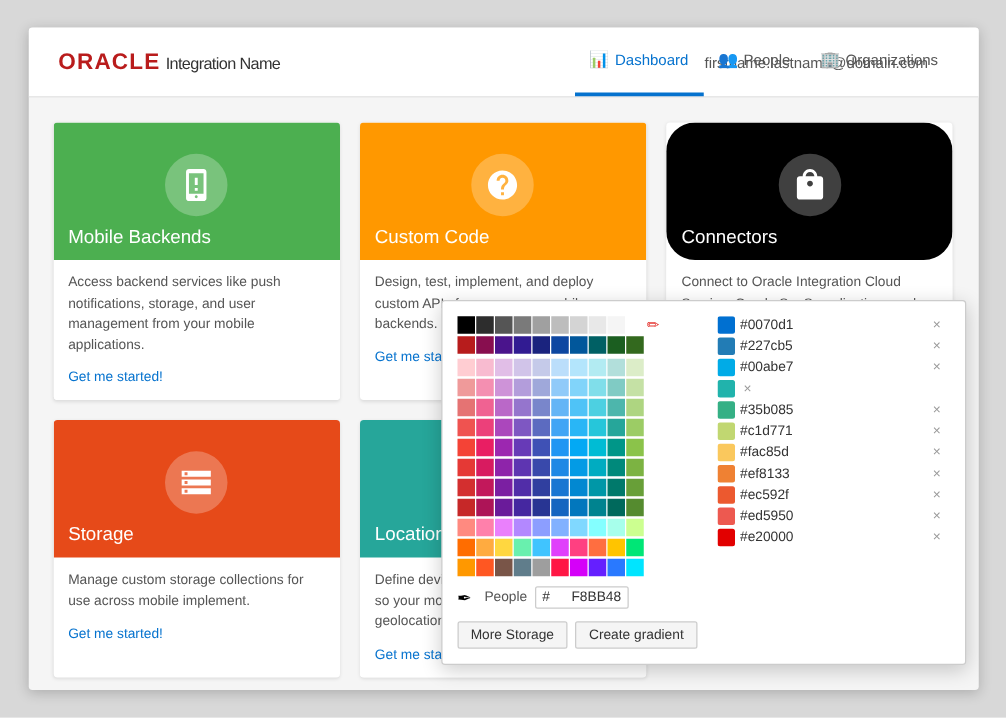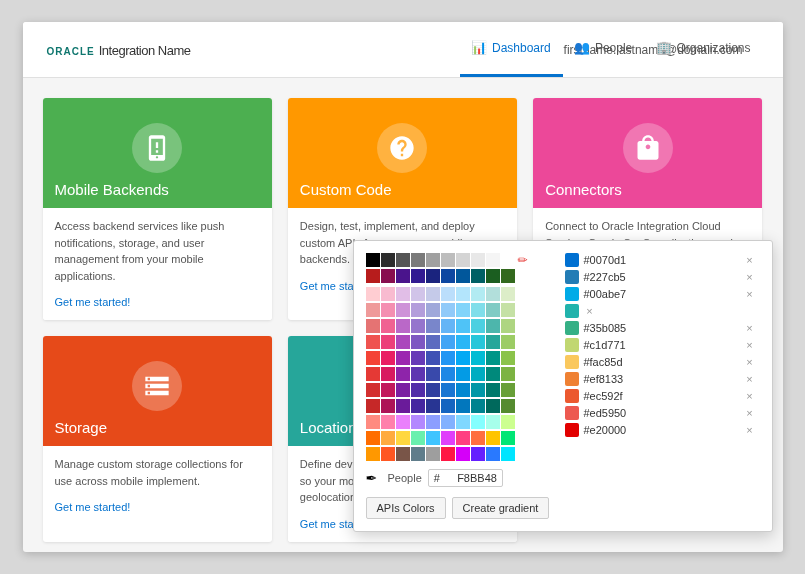--- a/index.html
+++ b/index.html
@@ -134,21 +134,21 @@
     }
     .card-link {
       font-size: 11px;
       color: #0572ce;
       text-decoration: none;
       cursor: pointer;
     }
 
     .bg-green { background: #4caf50; }
     .bg-orange { background: #ff9800; }
-    .bg-purple { background: #ec4899; }
+    .bg-purple { background: #000000; border-radius: 23px; }
     .bg-red-orange { background: #e64a19; }
     .bg-teal { background: #26a69a; }
 
     
     .color-picker-popup {
       position: absolute;
       bottom: 20px;
       right: 10px;
       background: #fff;
       border: 1px solid #ccc;
@@ -292,21 +292,21 @@
       font-size: 12px;
     }
   </style>
 </head>
 <body>
 
 <div class="app-window">
 
   <div class="header">
     <div class="oracle-logo">
-      <span style="color:#0f766e;font-weight:bold;font-size:10px;letter-spacing:1px;">ORACLE</span><span>Integration Name</span>
+      <span style="color:#b91c1c;font-weight:bold;font-size:18px;letter-spacing:1px;">ORACLE</span><span>Integration Name</span>
     </div>
     <div class="header-user">firstname.lastname@domain.com</div>
     <div class="header-nav">
       <div class="nav-item active">
         <span style="color:#0572ce;font-size:13px;">📊</span>
         <span>Dashboard</span>
       </div>
       <div class="nav-item">
         <span style="font-size:13px;">👥</span>
         <span>People</span>
@@ -565,21 +565,21 @@
       <div class="picker-tools">
         <span class="eyedropper-icon">✒</span>
         <span class="capture-label">People</span>
         <div class="hex-input-wrap">
           <span class="hash-sign">#</span>
           <input class="hex-input" type="text" value="F8BB48" style="">
         </div>
       </div>
 
       <div class="picker-buttons">
-        <button class="picker-btn">APIs Colors</button>
+        <button class="picker-btn">More Storage</button>
         <button class="picker-btn">Create gradient</button>
       </div>
     </div>
 
     <div class="custom-colors-panel">
       <div class="custom-colors-list" id="custom-colors-list">
           <div class="custom-color-item">
             <div class="custom-color-swatch" style="background: rgb(0, 112, 209);"></div>
             <span class="custom-color-label">#0070d1</span>
             <span class="custom-color-remove">×</span>

